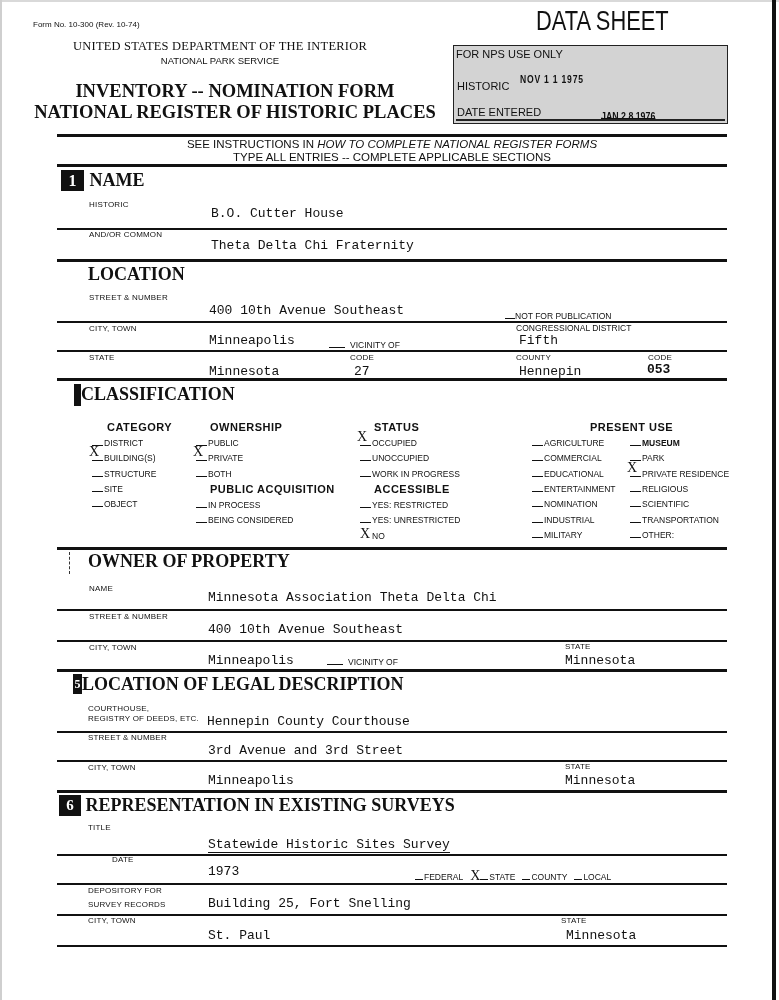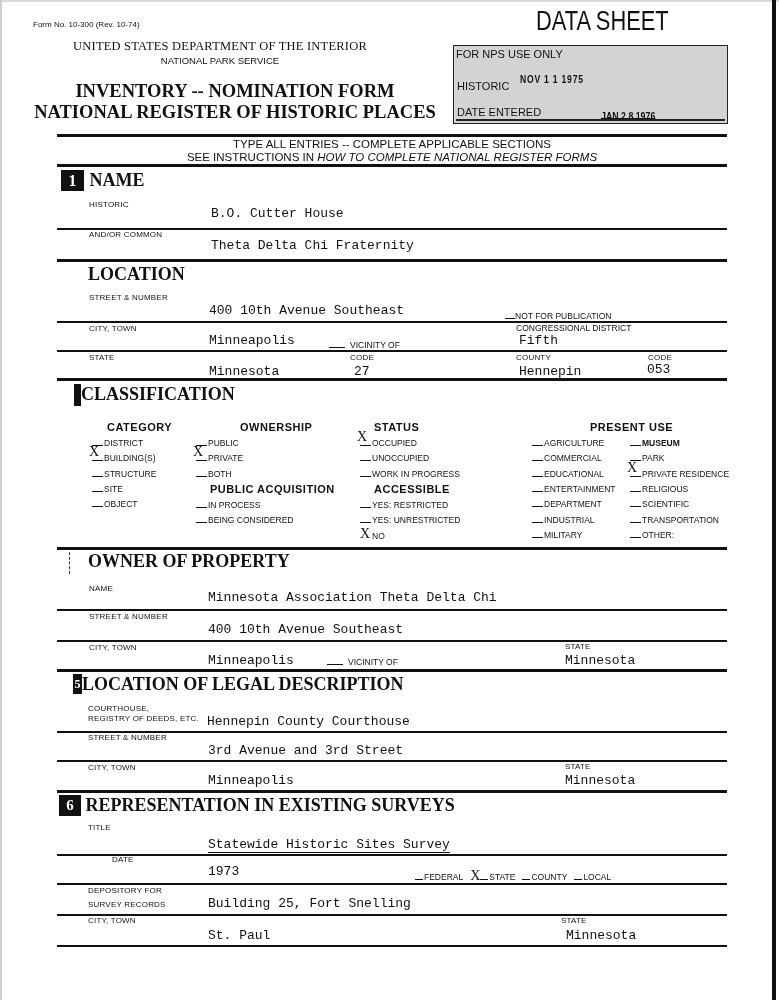--- a/index.html
+++ b/index.html
@@ -64,22 +64,22 @@
   <div class="lab nps-only">FOR NPS USE ONLY</div>
   <div class="lab received">HISTORIC</div>
   <div class="lab stamp-recv">NOV 1 1  1975</div>
   <div class="lab date-entered">DATE ENTERED</div>
   <div class="lab stamp-entered">JAN 2 8 1976</div>
   <div class="uline"></div>
 </div>
 
 <div class="rule thick" style="top:134px;"></div>
 <div class="abs instr">
+  <div><span>SEE INSTRUCTIONS IN </span><i>HOW TO COMPLETE NATIONAL REGISTER FORMS</i></div>
   <div>TYPE ALL ENTRIES -- COMPLETE APPLICABLE SECTIONS</div>
-  <div><span>SEE INSTRUCTIONS IN </span><i>HOW TO COMPLETE NATIONAL REGISTER FORMS</i></div>
 </div>
 <div class="rule thick" style="top:164px;"></div>
 
 <div class="abs" style="left:61px; top:170px;">
   <span class="sec-num" style="width:23px;height:21px;font-size:16px;line-height:21px;vertical-align:top;">1</span>
   <span class="sec-title" style="margin-left:1px;">NAME</span>
 </div>
 <div class="abs field-lab" style="left:89px; top:200px;">HISTORIC</div>
 <div class="abs val" style="left:211px; top:206px;">B.O. Cutter House</div>
 <div class="rule thin" style="top:228px;"></div>
@@ -98,29 +98,29 @@
 <div class="abs small" style="left:329px; top:340px;"><span style="display:inline-block;width:16px;border-bottom:1px solid #111;margin-right:5px;"></span><span>VICINITY OF</span></div>
 <div class="abs val" style="left:519px; top:333px;">Fifth</div>
 <div class="rule thin" style="top:350px;"></div>
 <div class="abs field-lab" style="left:89px; top:353px;">STATE</div>
 <div class="abs field-lab" style="left:350px; top:353px;">CODE</div>
 <div class="abs field-lab" style="left:516px; top:353px;">COUNTY</div>
 <div class="abs field-lab" style="left:648px; top:353px;">CODE</div>
 <div class="abs val" style="left:209px; top:364px;">Minnesota</div>
 <div class="abs val" style="left:354px; top:364px;">27</div>
 <div class="abs val" style="left:519px; top:364px;">Hennepin</div>
-<div class="abs val" style="left:647px; top:362px;">053</div>
+<div class="abs val" style="left:647px; top:362px;font-weight:bold;">053</div>
 <div class="rule thick" style="top:378px;"></div>
 
 <div class="abs" style="left:74px; top:384px;">
   <span class="sec-num" style="width:7px;height:22px;vertical-align:top;"></span><span class="sec-title">CLASSIFICATION</span>
 </div>
 
 <div class="abs cls-head" style="left:107px; top:421px;">CATEGORY</div>
-<div class="abs cls-head" style="left:210px; top:421px;margin-left:30px;">OWNERSHIP</div>
+<div class="abs cls-head" style="left:210px; top:421px;">OWNERSHIP</div>
 <div class="abs cls-head" style="left:374px; top:421px;">STATUS</div>
 <div class="abs cls-head" style="left:590px; top:421px;">PRESENT USE</div>
 <div class="abs cls-head" style="left:210px; top:483px;">PUBLIC ACQUISITION</div>
 <div class="abs cls-head" style="left:374px; top:483px;">ACCESSIBLE</div>
 
 <div id="cls-options">
     <div class="abs opt" style="left: 92px; top: 438px;"><span class="blank"></span><span>DISTRICT</span></div>
     <div class="abs opt" style="left: 92px; top: 453.3px;"><span class="blank"></span><span>BUILDING(S)</span><span class="xmark" style="left: -3px; top: -9px;">X</span></div>
     <div class="abs opt" style="left: 92px; top: 468.6px;"><span class="blank"></span><span>STRUCTURE</span></div>
     <div class="abs opt" style="left: 92px; top: 483.9px;"><span class="blank"></span><span>SITE</span></div>
@@ -133,21 +133,21 @@
     <div class="abs opt" style="left: 360px; top: 438px;"><span class="blank"></span><span>OCCUPIED</span><span class="xmark" style="left: -3px; top: -9px;">X</span></div>
     <div class="abs opt" style="left: 360px; top: 453.3px;"><span class="blank"></span><span>UNOCCUPIED</span></div>
     <div class="abs opt" style="left: 360px; top: 468.6px;"><span class="blank"></span><span>WORK IN PROGRESS</span></div>
     <div class="abs opt" style="left: 360px; top: 500px;"><span class="blank"></span><span>YES: RESTRICTED</span></div>
     <div class="abs opt" style="left: 360px; top: 515.3px;"><span class="blank"></span><span>YES: UNRESTRICTED</span></div>
     <div class="abs opt" style="left: 360px; top: 530.6px;"><span class="blank" style="visibility: hidden;"></span><span>NO</span><span class="xmark" style="left: 0px; top: -5px;">X</span></div>
     <div class="abs opt" style="left: 532px; top: 438px;"><span class="blank"></span><span>AGRICULTURE</span></div>
     <div class="abs opt" style="left: 532px; top: 453.3px;"><span class="blank"></span><span>COMMERCIAL</span></div>
     <div class="abs opt" style="left: 532px; top: 468.6px;"><span class="blank"></span><span>EDUCATIONAL</span></div>
     <div class="abs opt" style="left: 532px; top: 483.9px;"><span class="blank"></span><span>ENTERTAINMENT</span></div>
-    <div class="abs opt" style="left: 532px; top: 499.2px;"><span class="blank"></span><span>DEPARTMENT</span></div>
+    <div class="abs opt" style="left: 532px; top: 499.2px;"><span class="blank"></span><span>NOMINATION</span></div>
     <div class="abs opt" style="left: 532px; top: 514.5px;"><span class="blank"></span><span>INDUSTRIAL</span></div>
     <div class="abs opt" style="left: 532px; top: 529.8px;"><span class="blank"></span><span>MILITARY</span></div>
     <div class="abs opt" style="left: 630px; top: 438px; font-weight: bold;"><span class="blank"></span><span>MUSEUM</span></div>
     <div class="abs opt" style="left: 630px; top: 453.3px;"><span class="blank"></span><span>PARK</span></div>
     <div class="abs opt" style="left: 630px; top: 468.6px;"><span class="blank"></span><span>PRIVATE RESIDENCE</span><span class="xmark" style="left: -3px; top: -9px;">X</span></div>
     <div class="abs opt" style="left: 630px; top: 483.9px;"><span class="blank"></span><span>RELIGIOUS</span></div>
     <div class="abs opt" style="left: 630px; top: 499.2px;"><span class="blank"></span><span>SCIENTIFIC</span></div>
     <div class="abs opt" style="left: 630px; top: 514.5px;"><span class="blank"></span><span>TRANSPORTATION</span></div>
     <div class="abs opt" style="left: 630px; top: 529.8px;"><span class="blank"></span><span>OTHER:</span></div>
   </div>

